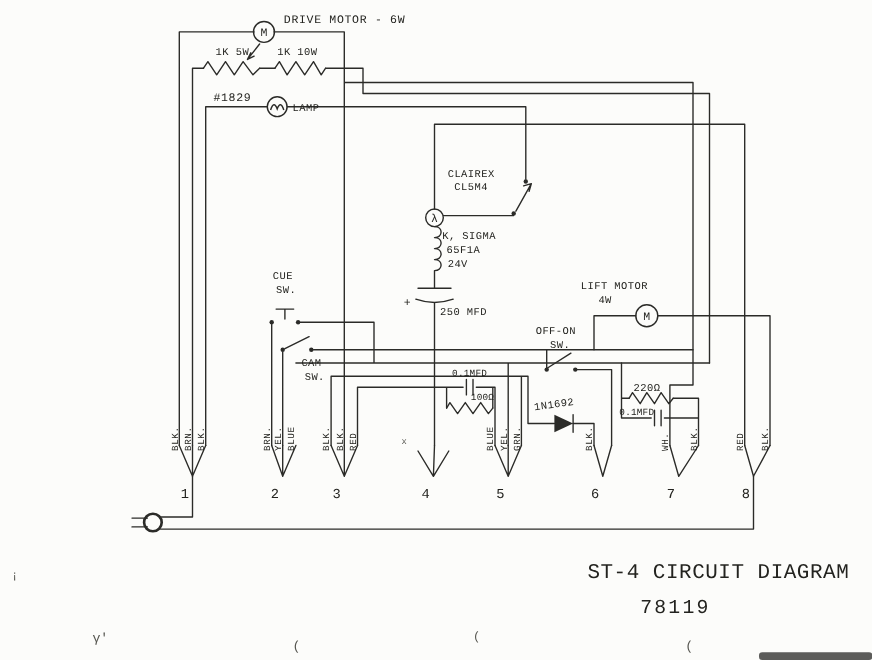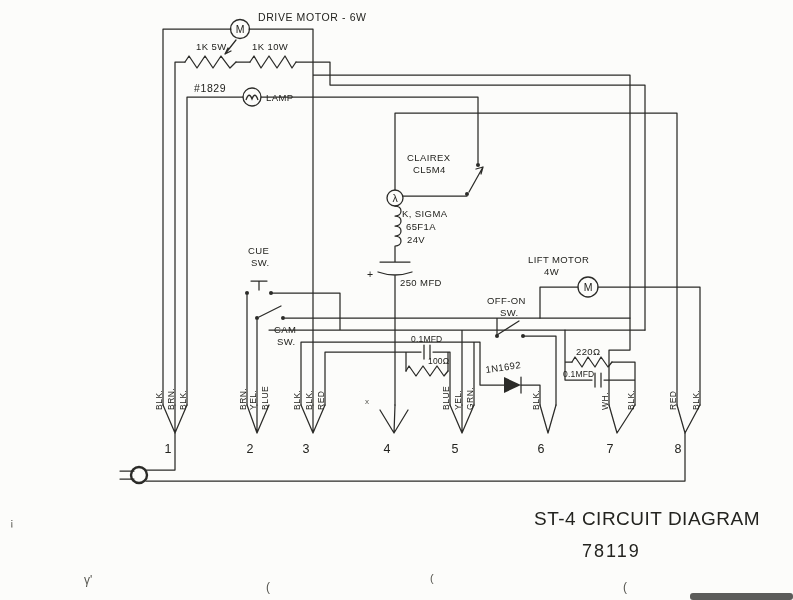--- a/index.html
+++ b/index.html
@@ -1,17 +1,17 @@
 <!DOCTYPE html>
 <html><head>
 <meta charset="utf-8">
 <style>
   html,body{margin:0;padding:0;background:#e8e8e6;}
   .page{position:relative;width:793px;height:600px;background:#fcfcfa;overflow:hidden;
-        font-family:Liberation Sans, sans-serif;}
+        font-family:Liberation Mono, monospace;}
   svg{display:block;}
   .wire{fill:none;stroke:#2b2b28;stroke-width:1.25;stroke-linecap:round;stroke-linejoin:round;}
   .wire-thick{fill:none;stroke:#2b2b28;stroke-width:2.4;stroke-linecap:round;}
   .sym{fill:none;stroke:#2b2b28;stroke-width:1.3;}
   .dot{fill:#2b2b28;stroke:none;}
   .fillshape{fill:#2b2b28;stroke:none;}
   text{fill:#23231f;}
   .lbl{font-size:9.5px;letter-spacing:.4px;}
   .lbl-s{font-size:8.5px;letter-spacing:.2px;}
   .lbl-m{font-size:10.5px;letter-spacing:.6px;}

